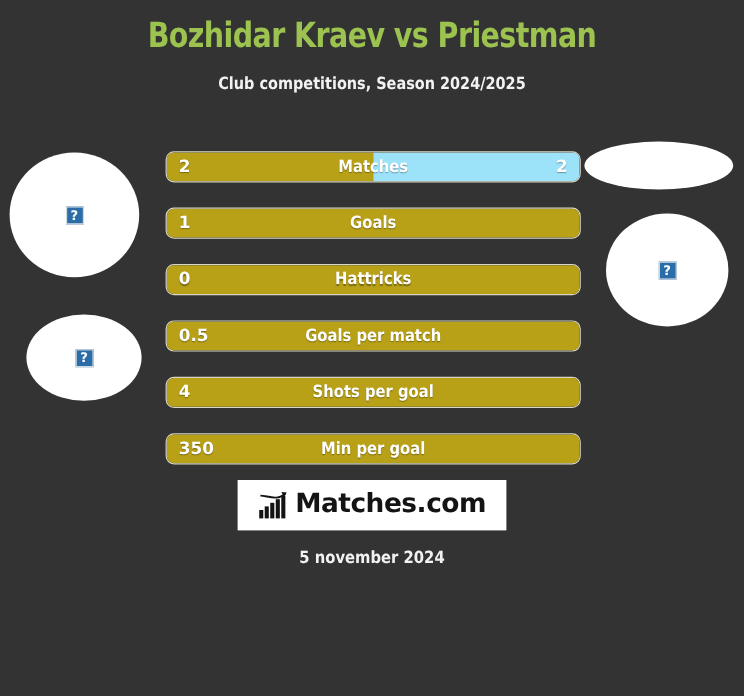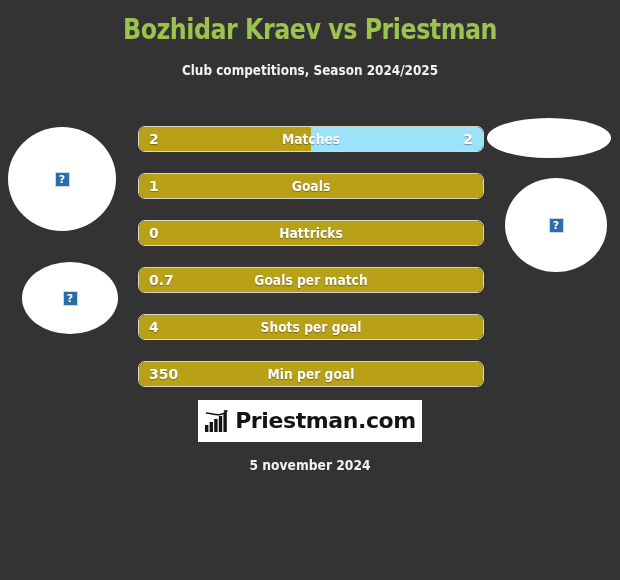--- a/index.html
+++ b/index.html
@@ -202,21 +202,21 @@
         <div class="bar-val-left">1</div>
         <div class="bar-label">Goals</div>
       </div>
       <div class="bar-row">
         <div class="bar-fill-left" style="width: 100%;"></div>
         <div class="bar-val-left">0</div>
         <div class="bar-label">Hattricks</div>
       </div>
       <div class="bar-row">
         <div class="bar-fill-left" style="width: 100%;"></div>
-        <div class="bar-val-left">0.7</div>
+        <div class="bar-val-left">0.5</div>
         <div class="bar-label">Goals per match</div>
       </div>
       <div class="bar-row">
         <div class="bar-fill-left" style="width: 100%;"></div>
         <div class="bar-val-left">4</div>
         <div class="bar-label">Shots per goal</div>
       </div>
       <div class="bar-row">
         <div class="bar-fill-left" style="width: 100%;"></div>
         <div class="bar-val-left">350</div>
@@ -227,18 +227,18 @@
   <div class="logo-box">
     <svg class="logo-icon" width="26" height="24" viewBox="0 0 26 24">
       <path d="M2 4 C8 4, 16 9, 23 2" stroke="#141414" stroke-width="1.6" fill="none"></path>
       <path d="M19.5 1 L24 1.5 L21.5 5 Z" fill="#141414"></path>
       <rect x="1" y="16" width="3.4" height="7" fill="#141414"></rect>
       <rect x="5.6" y="13" width="3.4" height="10" fill="#141414"></rect>
       <rect x="10.2" y="10" width="3.4" height="13" fill="#141414"></rect>
       <rect x="14.8" y="7" width="3.4" height="16" fill="#141414"></rect>
       <rect x="19.4" y="4" width="3.4" height="19" fill="#141414"></rect>
     </svg>
-    <span class="logo-text">Priestman.com</span>
+    <span class="logo-text">Matches.com</span>
   </div>
 
   <div class="date">5 november 2024</div>
 
 </div>
 
 </body></html>

